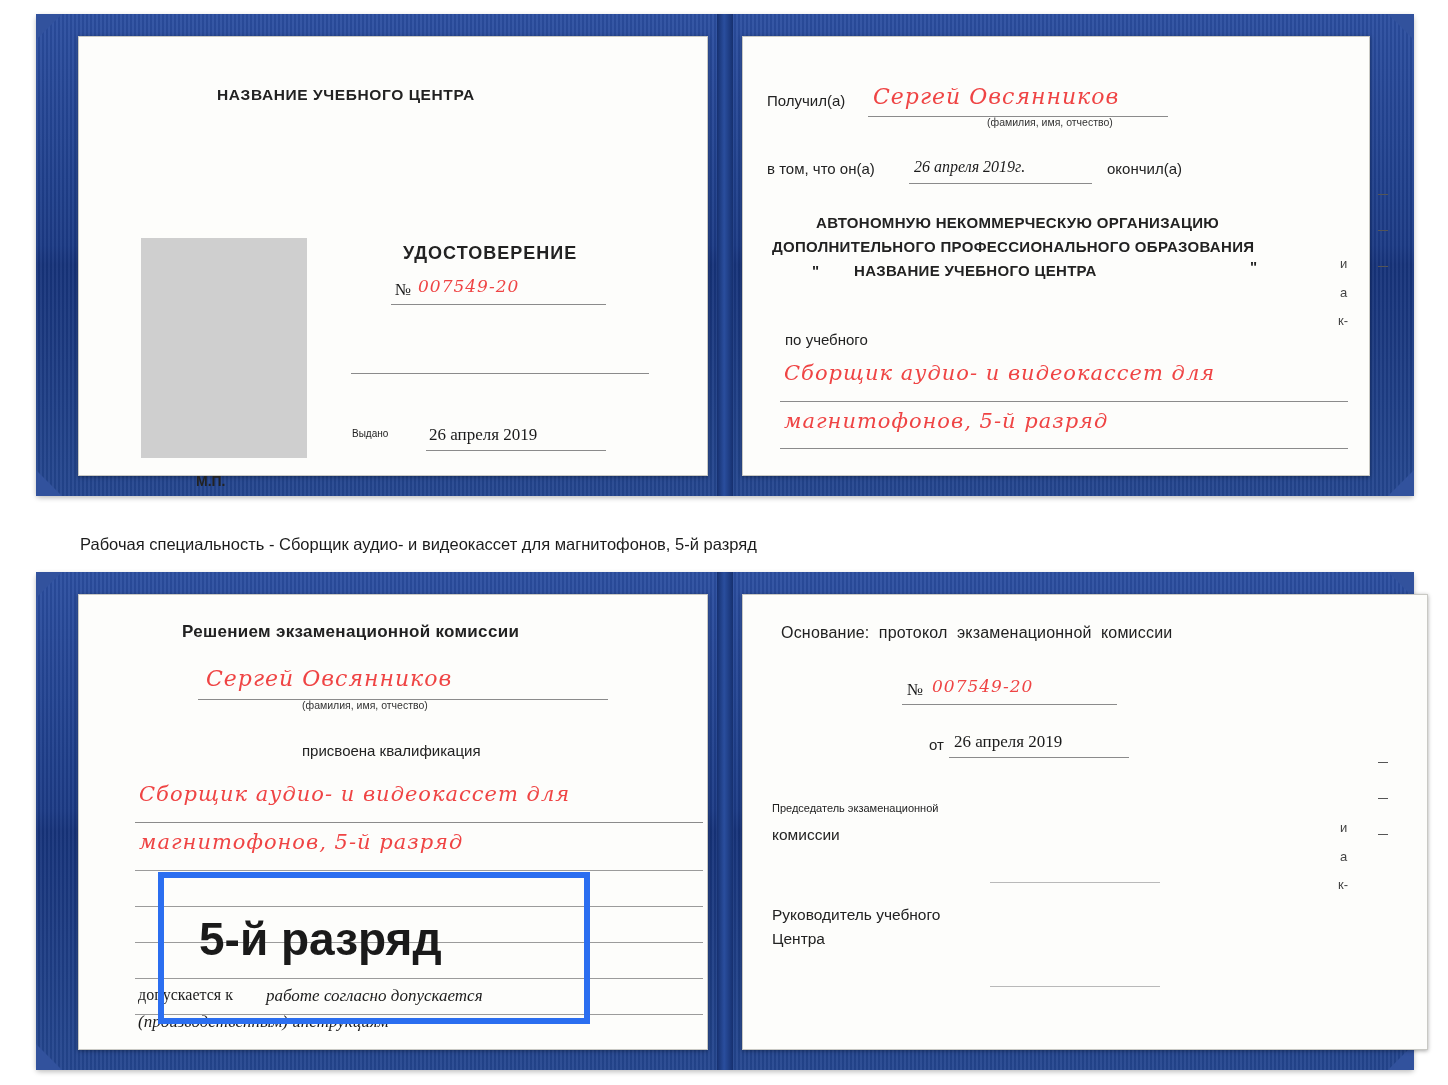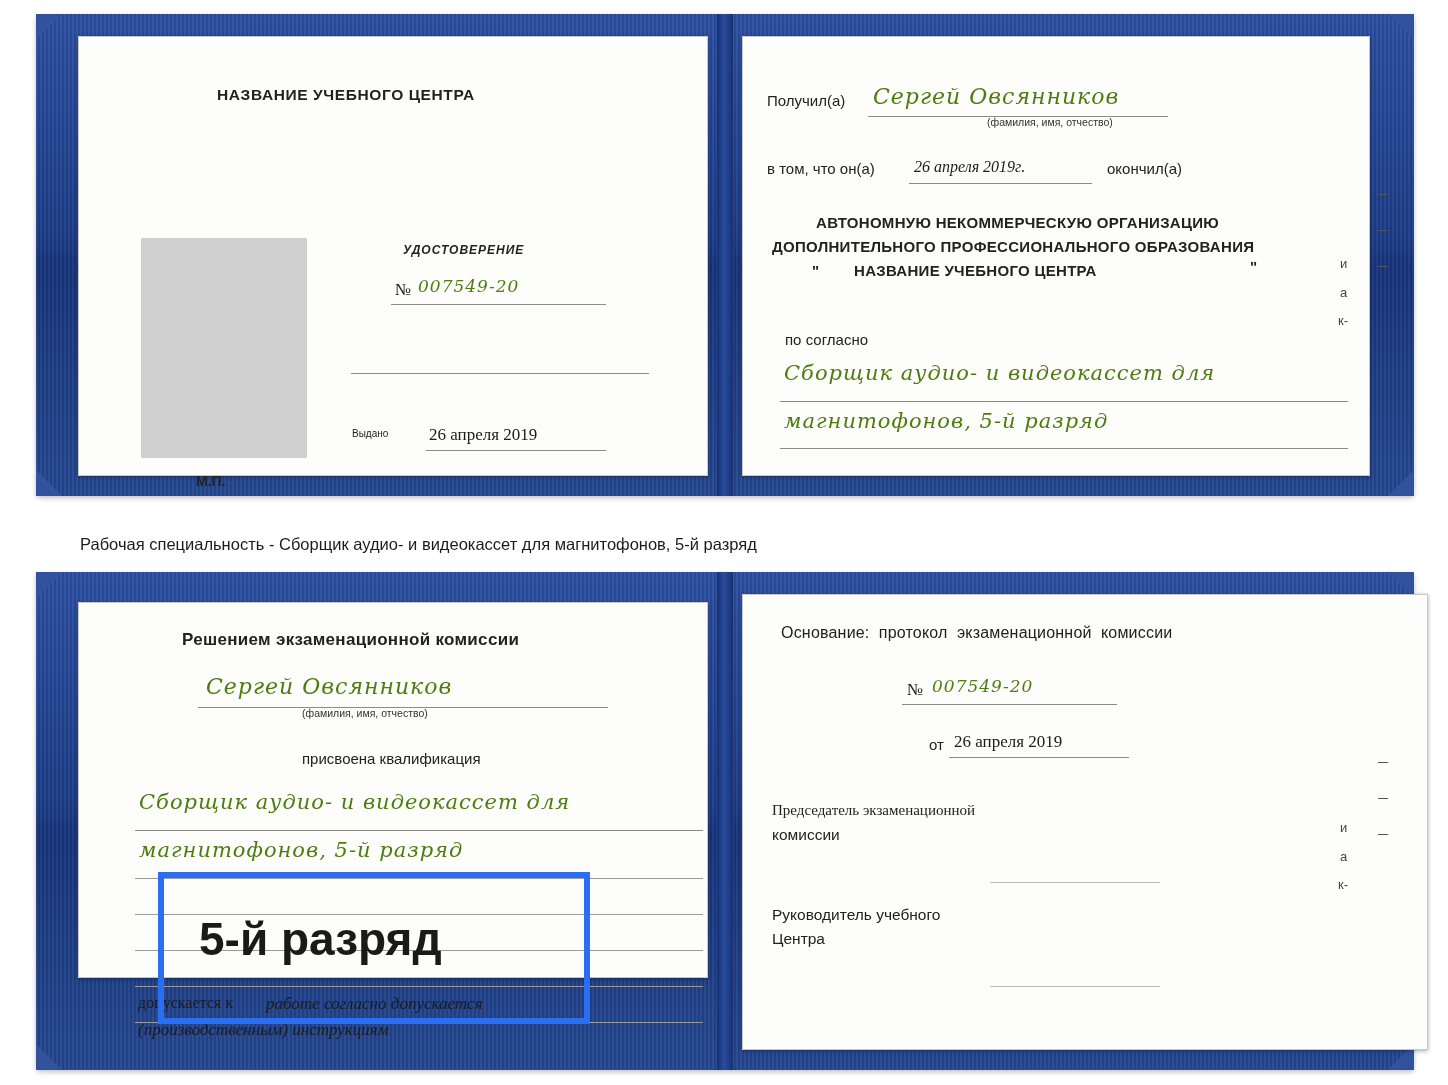--- a/index.html
+++ b/index.html
@@ -73,21 +73,21 @@
     position: absolute;
     font-size: 14.5px;
     color: #222;
     white-space: pre;
   }
   .lbl.bold { font-weight: bold; }
   .lbl.small { font-size: 11px; color: #333; }
 
   .hand {
     position: absolute;
-    color: #4d7c0f;
+    color: #ef4444;
     font-family: "DejaVu Serif", serif;
     font-style: italic;
     font-size: 21px;
     letter-spacing: 1px;
     white-space: pre;
   }
   .hand.small { font-size: 17px; }
 
   .typed {
     position: absolute;
@@ -163,21 +163,21 @@
     <div class="fold" style="left:0;top:0;clip-path:polygon(0 0,100% 0,0 100%);"></div>
     <div class="fold" style="right:0;top:0;clip-path:polygon(100% 0,100% 100%,0 0);"></div>
     <div class="fold" style="left:0;bottom:0;clip-path:polygon(0 0,0 100%,100% 100%);"></div>
     <div class="fold" style="right:0;bottom:0;clip-path:polygon(100% 0,100% 100%,0 100%);"></div>
 
     <div class="page-white" style="left:42px;top:22px;width:630px;height:440px;">
       <div class="lbl bold" style="left:139px;top:50px;font-size:15.5px;letter-spacing:.6px;">НАЗВАНИЕ УЧЕБНОГО ЦЕНТРА</div>
 
       <div class="photo-box" style="left:63px;top:202px;width:166px;height:220px;"></div>
 
-      <div class="lbl bold" style="left:325px;top:207px;font-size:12px;letter-spacing:1px;font-style:italic;">УДОСТОВЕРЕНИЕ</div>
+      <div class="lbl bold" style="left:325px;top:207px;font-size:18px;letter-spacing:1px;">УДОСТОВЕРЕНИЕ</div>
 
       <div class="typed" style="left:317px;top:244px;font-size:17px;">№</div>
       <div class="hand small" style="left:340px;top:240px;">007549-20</div>
       <div class="rule" style="left:313px;top:268px;width:215px;"></div>
 
       <div class="rule" style="left:273px;top:337px;width:298px;"></div>
 
       <div class="lbl" style="left:274px;top:392px;font-size:10px;">Выдано</div>
       <div class="typed" style="left:351px;top:389px;font-size:17px;">26 апреля 2019</div>
       <div class="rule" style="left:348px;top:414px;width:180px;"></div>
@@ -195,21 +195,21 @@
       <div class="typed ital" style="left:172px;top:122px;font-size:16px;">26 апреля 2019г.</div>
       <div class="rule" style="left:167px;top:147px;width:183px;"></div>
       <div class="lbl" style="left:365px;top:124px;font-size:15px;">окончил(а)</div>
 
       <div class="lbl bold" style="left:74px;top:178px;font-size:15px;letter-spacing:.3px;">АВТОНОМНУЮ НЕКОММЕРЧЕСКУЮ ОРГАНИЗАЦИЮ</div>
       <div class="lbl bold" style="left:30px;top:202px;font-size:15px;letter-spacing:.3px;">ДОПОЛНИТЕЛЬНОГО ПРОФЕССИОНАЛЬНОГО ОБРАЗОВАНИЯ</div>
       <div class="lbl bold" style="left:70px;top:226px;font-size:15px;">"</div>
       <div class="lbl bold" style="left:112px;top:226px;font-size:15px;letter-spacing:.3px;">НАЗВАНИЕ УЧЕБНОГО ЦЕНТРА</div>
       <div class="lbl bold" style="left:508px;top:222px;font-size:15px;">"</div>
 
-      <div class="lbl" style="left:43px;top:295px;font-size:15px;">по согласно</div>
+      <div class="lbl" style="left:43px;top:295px;font-size:15px;">по учебного</div>
       <div class="hand" style="left:42px;top:325px;">Сборщик аудио- и видеокассет для</div>
       <div class="rule" style="left:38px;top:365px;width:568px;"></div>
       <div class="hand" style="left:42px;top:373px;">магнитофонов, 5-й разряд</div>
       <div class="rule" style="left:38px;top:412px;width:568px;"></div>
     </div>
 
     <div class="dash" style="left:1342px;top:180px;"></div>
     <div class="dash" style="left:1342px;top:216px;"></div>
     <div class="dash" style="left:1342px;top:252px;"></div>
   </div>
@@ -221,21 +221,21 @@
   <div class="caption" style="left:80px;top:535px;">Рабочая специальность - Сборщик аудио- и видеокассет для магнитофонов, 5-й разряд</div>
 
   <div class="book book-bottom">
     <div class="spine" style="left:681px;"></div>
 
     <div class="fold" style="left:0;top:0;clip-path:polygon(0 0,100% 0,0 100%);"></div>
     <div class="fold" style="right:0;top:0;clip-path:polygon(100% 0,100% 100%,0 0);"></div>
     <div class="fold" style="left:0;bottom:0;clip-path:polygon(0 0,0 100%,100% 100%);"></div>
     <div class="fold" style="right:0;bottom:0;clip-path:polygon(100% 0,100% 100%,0 100%);"></div>
 
-    <div class="page-white" style="left:42px;top:22px;width:630px;height:376px;margin-top:8px;">
+    <div class="page-white" style="left:42px;top:22px;width:630px;height:456px;">
       <div class="lbl bold" style="left:104px;top:28px;font-size:17px;letter-spacing:.3px;">Решением экзаменационной комиссии</div>
 
       <div class="hand" style="left:128px;top:72px;font-size:22px;">Сергей Овсянников</div>
       <div class="rule" style="left:120px;top:105px;width:410px;"></div>
       <div class="lbl small" style="left:224px;top:105px;font-size:10.5px;">(фамилия, имя, отчество)</div>
 
       <div class="lbl" style="left:224px;top:148px;font-size:15px;">присвоена квалификация</div>
 
       <div class="hand" style="left:61px;top:188px;">Сборщик аудио- и видеокассет для</div>
       <div class="rule" style="left:57px;top:228px;width:568px;"></div>
@@ -261,21 +261,21 @@
       <div class="lbl" style="left:39px;top:30px;font-size:16px;letter-spacing:.2px;">Основание:  протокол  экзаменационной  комиссии</div>
 
       <div class="typed" style="left:165px;top:86px;font-size:17px;">№</div>
       <div class="hand small" style="left:190px;top:82px;">007549-20</div>
       <div class="rule" style="left:160px;top:110px;width:215px;"></div>
 
       <div class="lbl" style="left:187px;top:142px;font-size:15px;">от</div>
       <div class="typed" style="left:212px;top:138px;font-size:17px;">26 апреля 2019</div>
       <div class="rule" style="left:207px;top:163px;width:180px;"></div>
 
-      <div class="lbl" style="left:30px;top:208px;font-size:15px;font-family:Liberation Serif, serif;">Председатель экзаменационной</div>
+      <div class="lbl" style="left:30px;top:208px;font-size:11px;">Председатель экзаменационной</div>
       <div class="lbl" style="left:30px;top:232px;font-size:15.5px;">комиссии</div>
       <div class="rule thin" style="left:248px;top:288px;width:170px;"></div>
 
       <div class="lbl" style="left:30px;top:312px;font-size:15.5px;">Руководитель учебного</div>
       <div class="lbl" style="left:30px;top:336px;font-size:15.5px;">Центра</div>
       <div class="rule thin" style="left:248px;top:392px;width:170px;"></div>
     </div>
 
     <div class="dash" style="left:1342px;top:190px;"></div>
     <div class="dash" style="left:1342px;top:226px;"></div>

